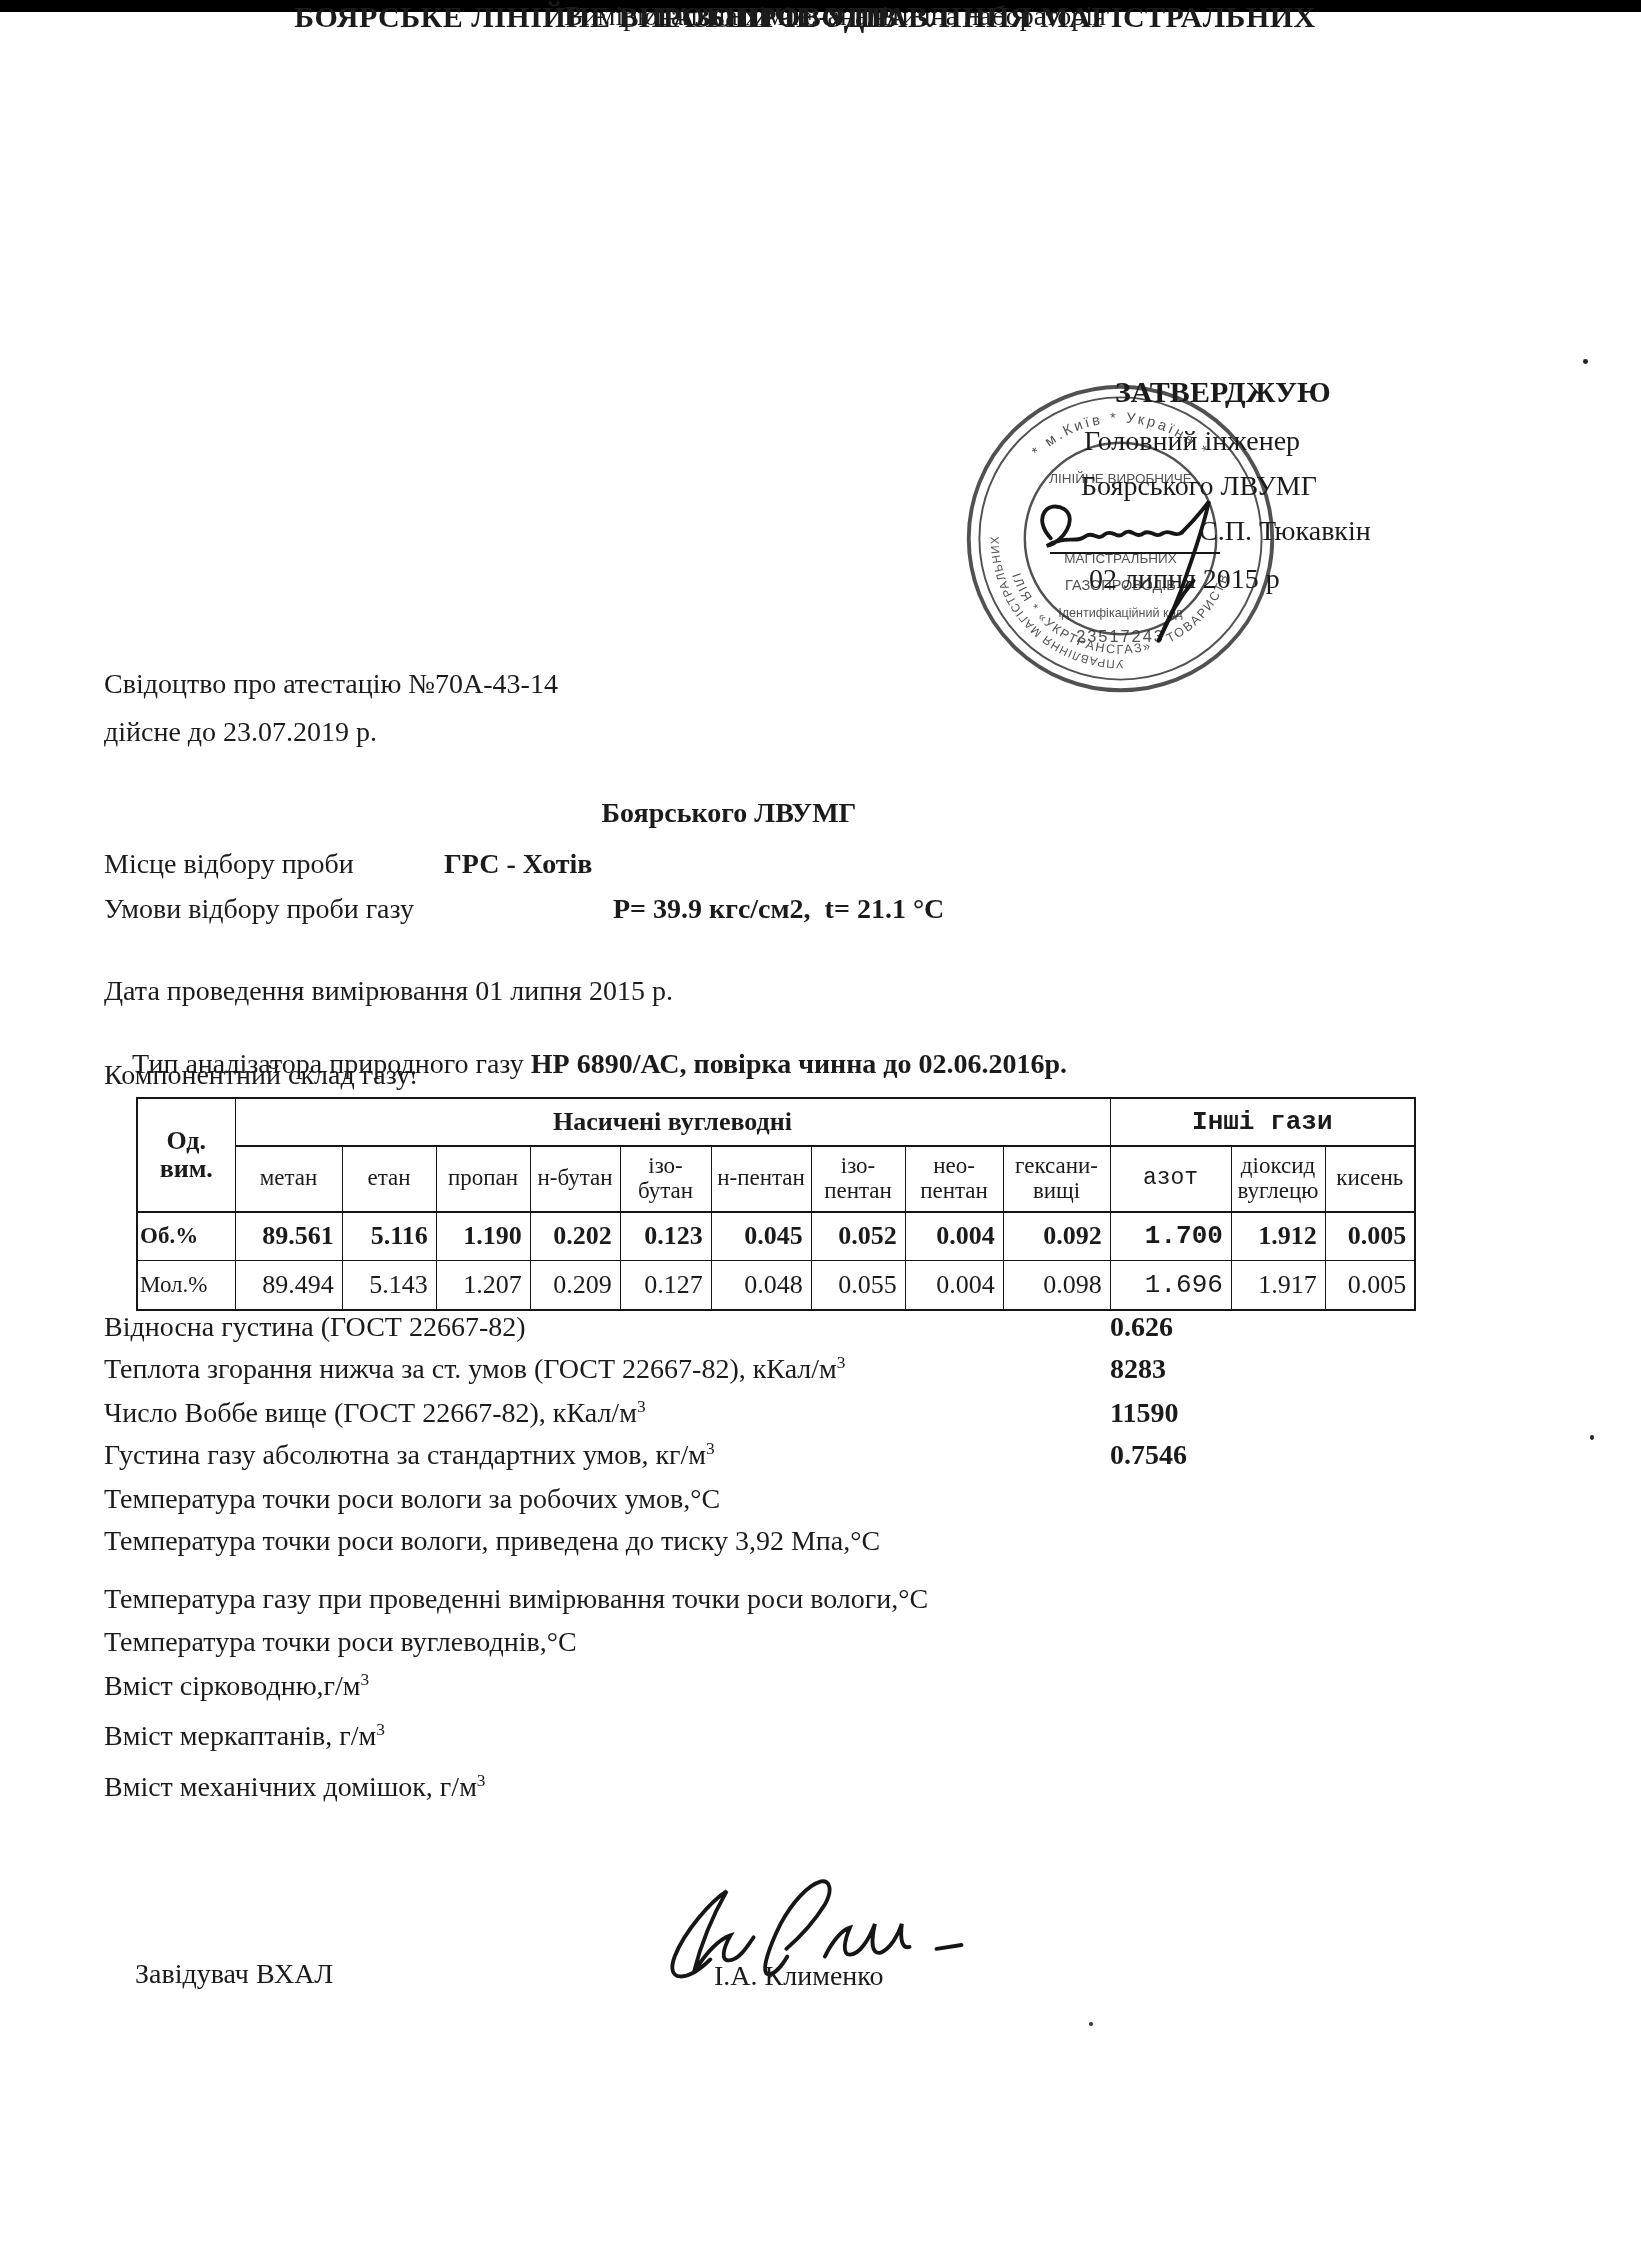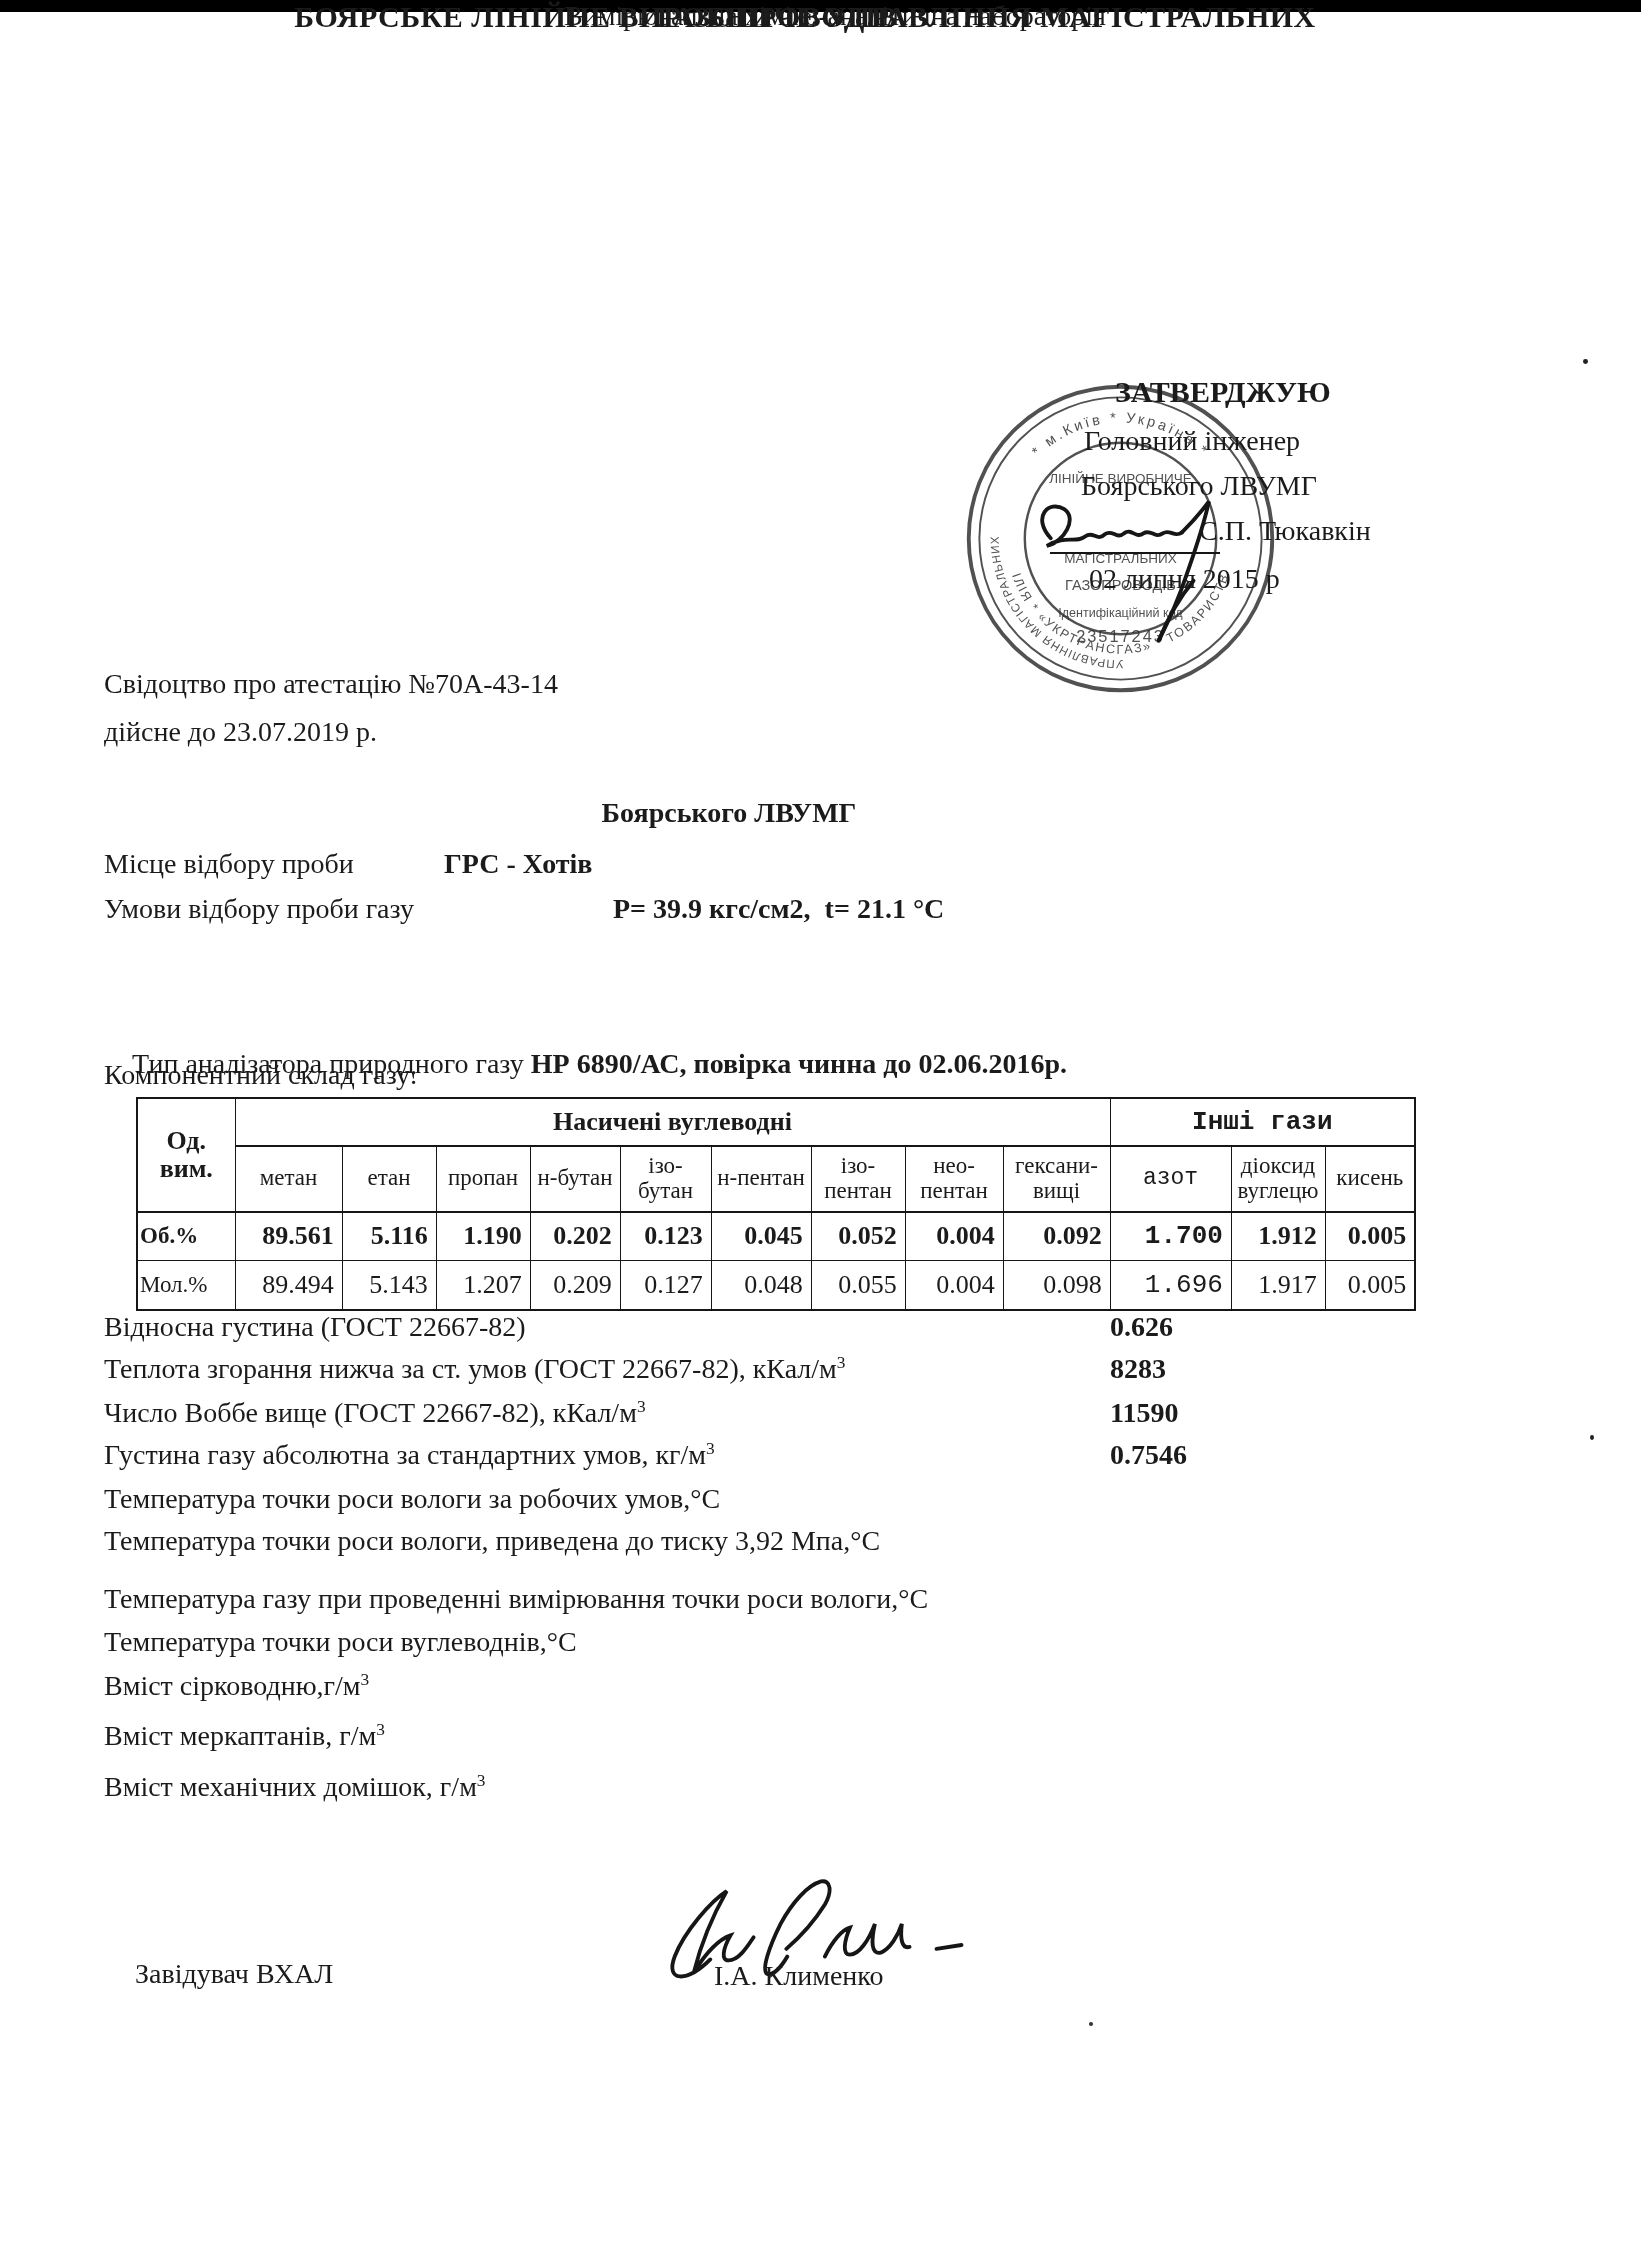--- a/index.html
+++ b/index.html
@@ -132,20 +132,21 @@
   <div class="abs proto-sub" style="left: 0px;">Боярського ЛВУМГ</div>
 
   <div class="abs row-place">
     <span>Місце відбору проби</span>
     <span class="val">ГРС - Хотів</span>
   </div>
   <div class="abs row-cond">
     <span>Умови відбору проби газу</span>
     <span class="val">Р= 39.9 кгс/см2,  t= 21.1 °С</span>
   </div>
+  <div class="abs row-measure">Дата проведення вимірювання 01 липня 2015 р.</div>
   <div class="abs row-analyzer">
     <span>Тип аналізатора природного газу </span><span class="val">НР 6890/АС, повірка чинна до 02.06.2016р.</span>
   </div>
   <div class="abs row-comp">Компонентний склад газу:</div>
 
   <table class="comp">
     <colgroup>
       <col style="width:98px">
         <col style="width:107px">
         <col style="width:94px">

